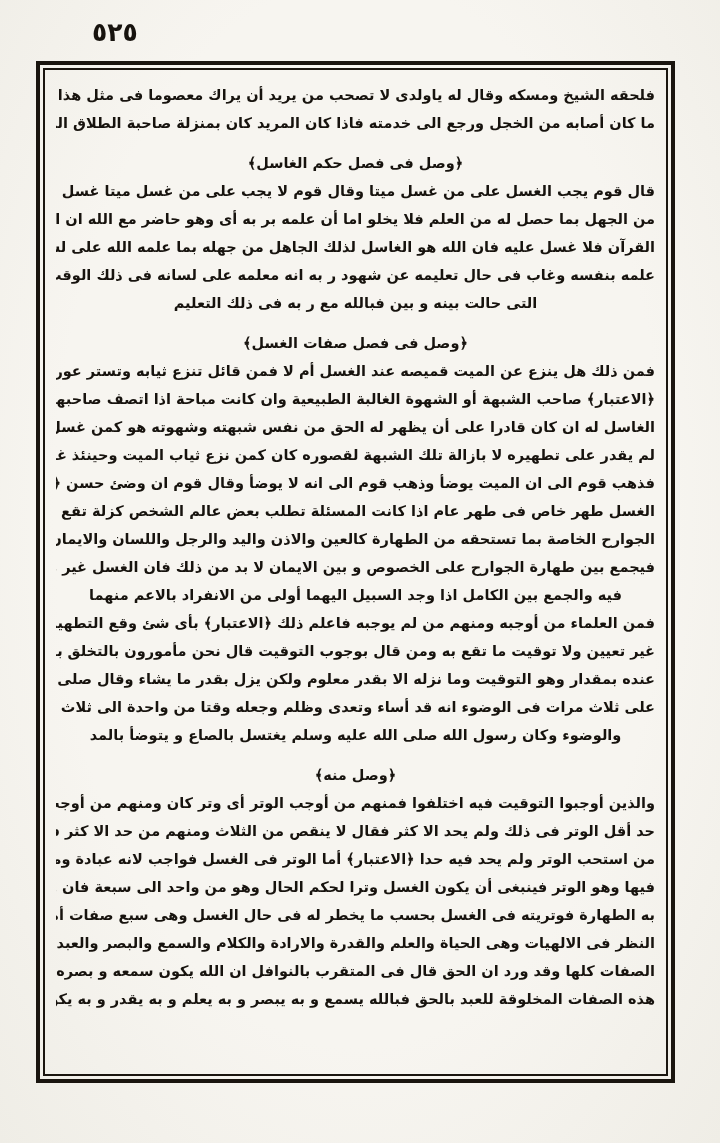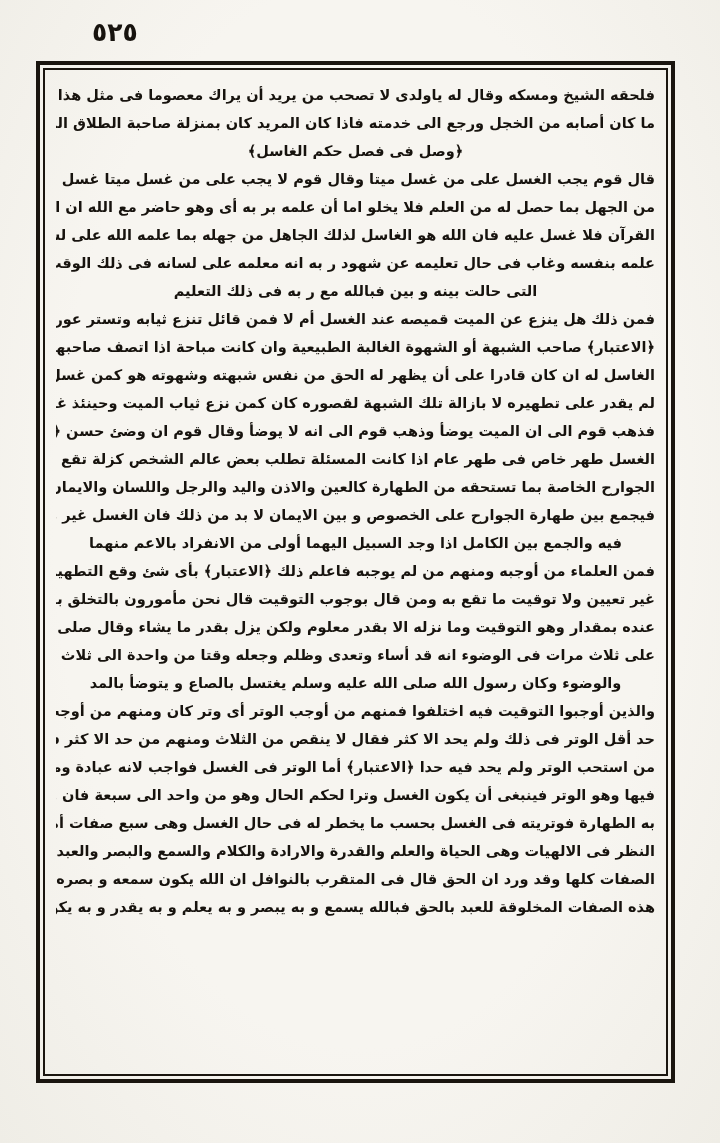--- a/index.html
+++ b/index.html
@@ -62,53 +62,56 @@
     overflow: hidden;
     text-align: justify;
     text-align-last: justify;
   }
   .line.center, .line.heading {
     text-align: center;
     text-align-last: center;
   }
   .line.heading {
     letter-spacing: 0.5px;
+    margin-top: 12px;
   }
 </style>
 </head>
 <body>
 
 <div class="page">
   <div class="page-number">٥٢٥</div>
 
   <div class="frame-outer">
     <div class="frame-inner">
       <div class="text-block" id="text-block">
           <div class="line ">فلحقه الشيخ ومسكه وقال له ياولدى لا تصحب من يريد أن يراك معصوما فى مثل هذا الوقت يحتاج الى الشيخ فأزال</div>
           <div class="line ">ما كان أصابه من الخجل ورجع الى خدمته فاذا كان المريد كان بمنزلة صاحبة الطلاق الرجعى فان خرجت عن حكمه كان</div>
           <div class="line heading">﴿وصل فى فصل حكم الغاسل﴾</div>
           <div class="line ">قال قوم يجب الغسل على من غسل ميتا وقال قوم لا يجب على من غسل ميتا غسل (الاعتبار) العالم اذا علم غيره وطهره</div>
           <div class="line ">من الجهل بما حصل له من العلم فلا يخلو اما أن علمه بر به أى وهو حاضر مع الله ان الله هو المعلم مثل قوله الرحمن علم</div>
           <div class="line ">القرآن فلا غسل عليه فان الله هو الغاسل لذلك الجاهل من جهله بما علمه الله على لسان هذا الشيخ وان كان الغاسل</div>
           <div class="line ">علمه بنفسه وغاب فى حال تعليمه عن شهود ر به انه معلمه على لسانه فى ذلك الوقت وجب عليه الغسل من تلك الغفلة</div>
           <div class="line center">التى حالت بينه و بين فبالله مع ر به فى ذلك التعليم</div>
+          <div class="line heading">﴿وصل فى فصل صفات الغسل﴾</div>
           <div class="line ">فمن ذلك هل ينزع عن الميت قميصه عند الغسل أم لا فمن قائل تنزع ثيابه وتستر عورته وقال بعضهم يغسل فى قميصه</div>
           <div class="line ">﴿الاعتبار﴾ صاحب الشبهة أو الشهوة الغالبة الطبيعية وان كانت مباحة اذا اتصف صاحبها بالموت تشبيها فان</div>
           <div class="line ">الغاسل له ان كان قادرا على أن يظهر له الحق من نفس شبهته وشهوته هو كمن غسل الميت فى قميصه ولم ينزعه عنه وان</div>
           <div class="line center">لم يقدر على تطهيره لا بازالة تلك الشبهة لقصوره كان كمن نزع ثياب الميت وحينئذ غسله</div>
           <div class="line ">فذهب قوم الى ان الميت يوضأ وذهب قوم الى انه لا يوضأ وقال قوم ان وضئ حسن ﴿الاعتبار﴾ الوضوء فى</div>
           <div class="line ">الغسل طهر خاص فى طهر عام اذا كانت المسئلة تطلب بعض عالم الشخص كزلة تقع من جوارحه فانه يغسل تلك</div>
           <div class="line ">الجوارح الخاصة بما تستحقه من الطهارة كالعين والاذن واليد والرجل واللسان والايمان هو الغسل العام</div>
           <div class="line ">فيجمع بين طهارة الجوارح على الخصوص و بين الايمان لا بد من ذلك فان الغسل غير مختلف فيه والوضوء مختلف</div>
           <div class="line center">فيه والجمع بين الكامل اذا وجد السبيل اليهما أولى من الانفراد بالاعم منهما</div>
           <div class="line ">فمن العلماء من أوجبه ومنهم من لم يوجبه فاعلم ذلك ﴿الاعتبار﴾ بأى شئ وقع التطهير من هذه الشبهة كان من</div>
           <div class="line ">غير تعيين ولا توقيت ما تقع به ومن قال بوجوب التوقيت قال نحن مأمورون بالتخلق باخلاق الله والله يقول وكل شئ</div>
           <div class="line ">عنده بمقدار وهو التوقيت وما نزله الا بقدر معلوم ولكن يزل بقدر ما يشاء وقال صلى الله عليه وسلم فيمن زاد</div>
           <div class="line ">على ثلاث مرات فى الوضوء انه قد أساء وتعدى وظلم وجعله وقتا من واحدة الى ثلاث وكره الاسراف فى الماء فى الغسل</div>
           <div class="line center">والوضوء وكان رسول الله صلى الله عليه وسلم يغتسل بالصاع و يتوضأ بالمد</div>
+          <div class="line heading">﴿وصل منه﴾</div>
           <div class="line ">والذين أوجبوا التوقيت فيه اختلفوا فمنهم من أوجب الوتر أى وتر كان ومنهم من أوجب الثلاثة فقط ومنهم من</div>
           <div class="line ">حد أقل الوتر فى ذلك ولم يحد الا كثر فقال لا ينقص من الثلاث ومنهم من حد الا كثر فقال لا يتجاوز السبعة ومنهم</div>
           <div class="line ">من استحب الوتر ولم يحد فيه حدا ﴿الاعتبار﴾ أما الوتر فى الغسل فواجب لانه عبادة ومن شرطها الحضور مع الله</div>
           <div class="line ">فيها وهو الوتر فينبغى أن يكون الغسل وترا لحكم الحال وهو من واحد الى سبعة فان زاد فهو اسراف اذا وقت</div>
           <div class="line ">به الطهارة فوتريته فى الغسل بحسب ما يخطر له فى حال الغسل وهى سبع صفات أمهات فيها وقع الكلام بين أهل</div>
           <div class="line ">النظر فى الالهيات وهى الحياة والعلم والقدرة والارادة والكلام والسمع والبصر والعبد قد وصف بهذه</div>
           <div class="line ">الصفات كلها وقد ورد ان الحق قال فى المتقرب بالنوافل ان الله يكون سمعه و بصره وغير ذلك فقد تبدلت نسبة</div>
           <div class="line ">هذه الصفات المخلوقة للعبد بالحق فبالله يسمع و به يبصر و به يعلم و به يقدر و به يكون حيا و به يريد و به يتكلم فقد</div>
         </div>
     </div>

